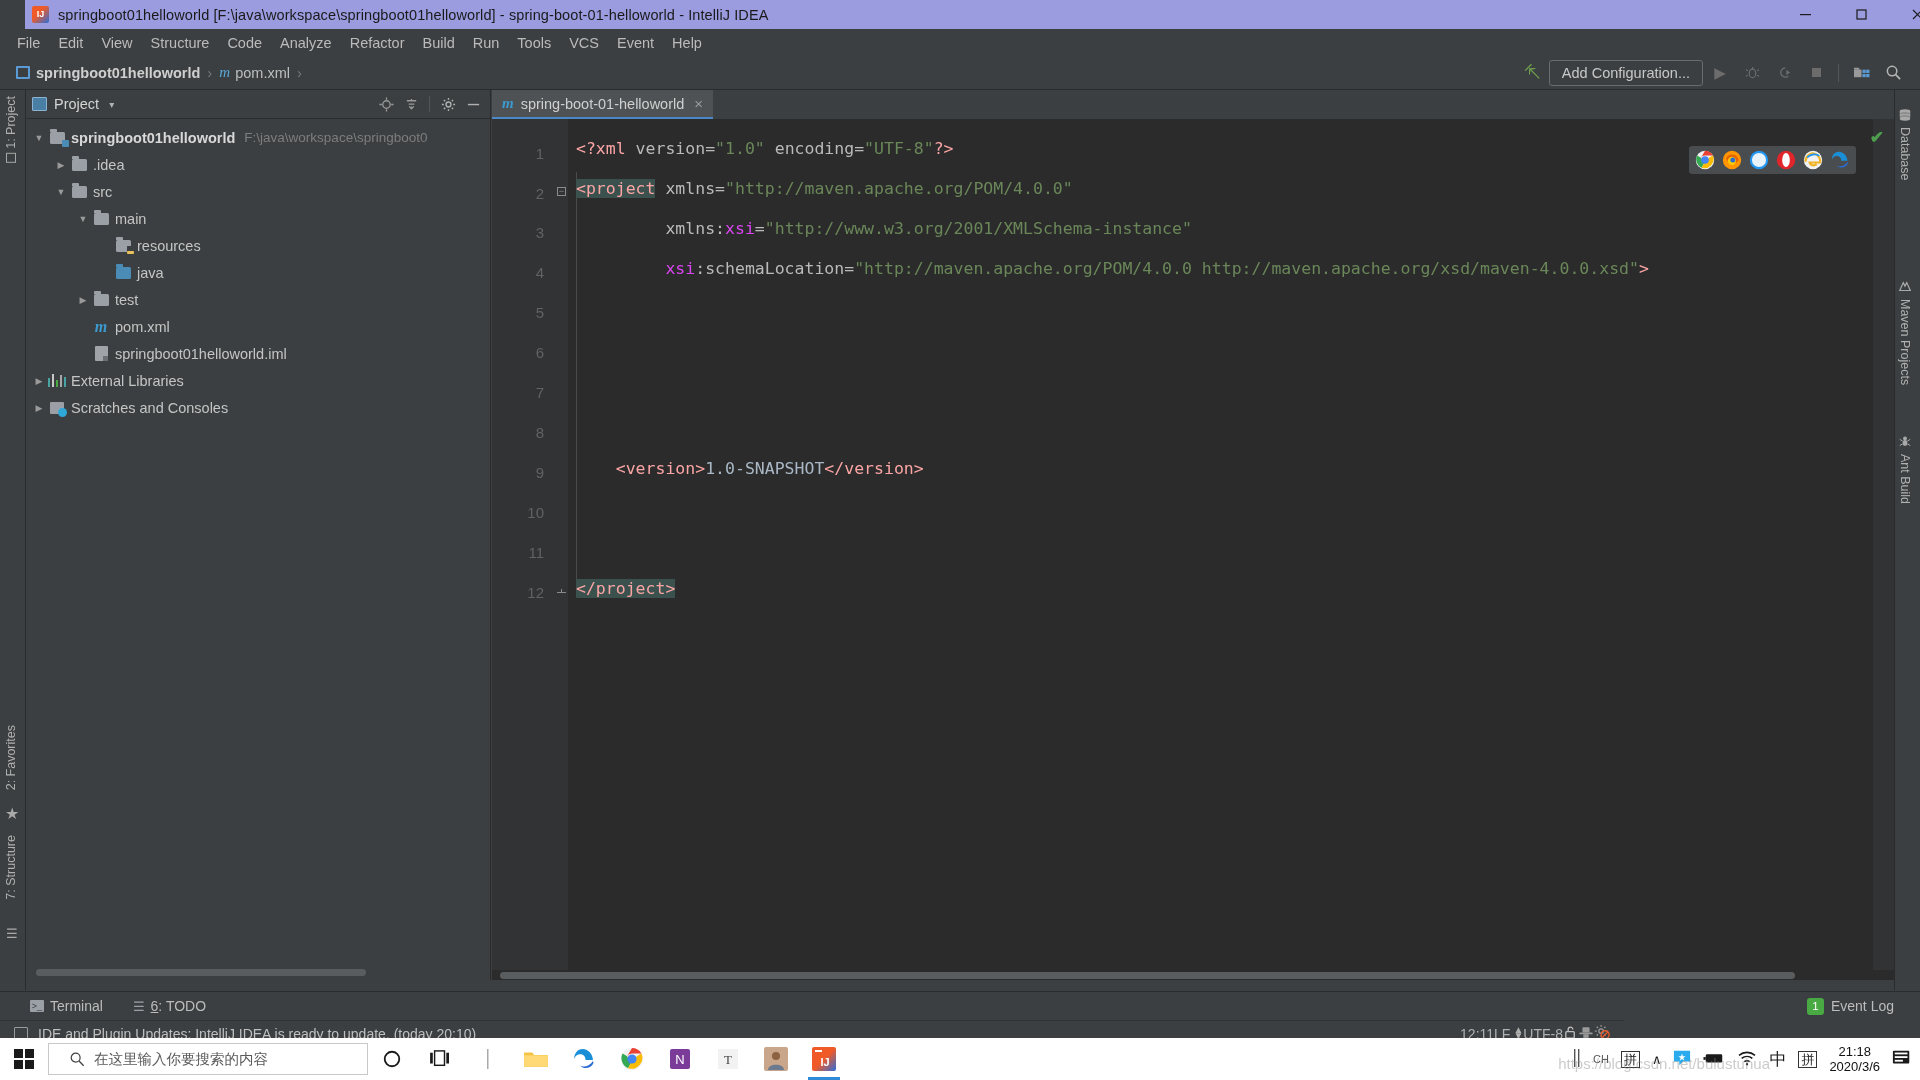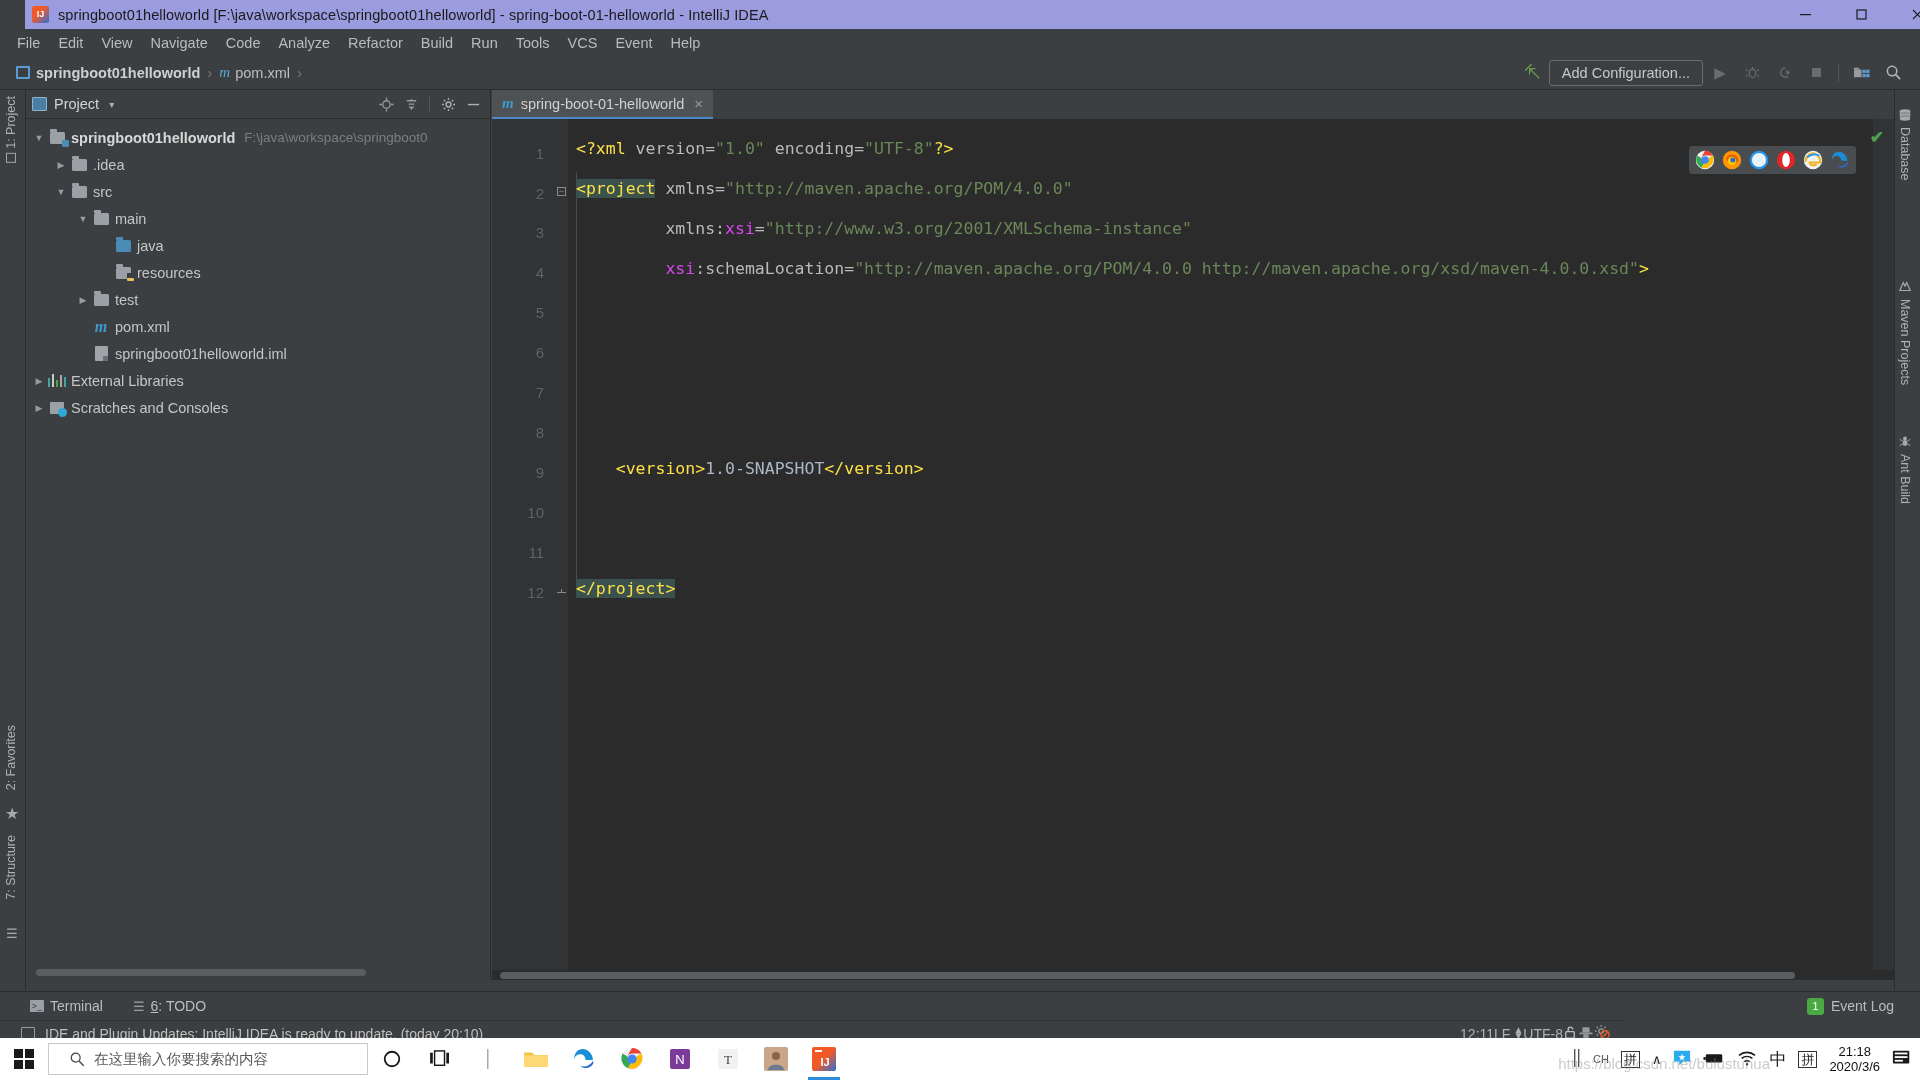--- a/index.html
+++ b/index.html
@@ -173,21 +173,21 @@
   .code {
     position: absolute; left: 76px; top: 0; right: 0; bottom: 0;
     font-family: "DejaVu Sans Mono", monospace; font-size: 16.5px;
     color: #a9b7c6; white-space: pre;
   }
   .ln {
     position: absolute; right: 10px; color: #606366; font-size: 15px;
     font-family: "Liberation Sans", sans-serif;
   }
   .cline { position: absolute; left: 8px; height: 33px; line-height: 33px; }
-  .tag   { color: #fde047; }
+  .tag   { color: #fca5a5; }
   .attr  { color: #bababa; }
   .ns    { color: #d946ef; }
   .str   { color: #6a8759; }
   .txt   { color: #a9b7c6; }
   .hl    { background: #3b514d; }
   .indentguide { position:absolute; width:1px; background:#4a4a4a; left: 84px; }
 
   .foldmark {
     position: absolute; left: 3px; width: 9px; height: 9px;
     border: 1px solid #8a8a8a; color: #8a8a8a; font-size: 9px; line-height: 7px;
@@ -223,21 +223,20 @@
   .todo-ico { color:#9aa0a6; font-size: 13px; }
   .eventlog { margin-left:auto; display:flex; align-items:center; gap:7px; margin-right: 26px; color:#bcbcbc; font-size:14px;}
   .badge-green { width:17px;height:17px;border-radius:3px;background:#49a942;color:#fff;font-size:11.5px;
      display:flex;align-items:center;justify-content:center;}
 
   
   .statusbar {
     position: absolute; left: 0; bottom: 34px; width: 1624px; height: 26px;
     background: #3c3f41; display: flex; align-items: center;
     border-top: 1px solid #323232;
-    padding-left: 7px;
   }
   .sb-ico { width:14px;height:14px;border:1.4px solid #9a9a9a;border-radius:1px;margin-left:14px;margin-right:10px;flex:none;}
   .sb-msg { color: #bfbfbf; font-size: 14px; }
   .sb-right { margin-left:auto; display:flex; align-items:center; padding-right: 14px; color:#b0b0b0; font-size:14px;}
   .lf-arrows { display:inline-block; font-size: 10px; line-height: 6px; margin-left: 3px; color:#b0b0b0;}
 
   
   .taskbar {
     position: absolute; left: 0; bottom: 0; width: 1920px; height: 42px;
     background: #ffffff; display: flex; align-items: center;
@@ -283,21 +282,21 @@
             <path d="M2 2 L11 11 M11 2 L2 11" stroke="#1c1c1c" stroke-width="1.2"></path>
           </svg>
       </div>
     </div>
   </div>
 
   <div class="menubar">
     <div class="menu-item"><span>File</span></div>
     <div class="menu-item"><span>Edit</span></div>
     <div class="menu-item"><span>View</span></div>
-    <div class="menu-item"><span>Navigate</span></div>
+    <div class="menu-item"><span>Structure</span></div>
     <div class="menu-item"><span>Code</span></div>
     <div class="menu-item"><span>Analyze</span></div>
     <div class="menu-item"><span>Refactor</span></div>
     <div class="menu-item"><span>Build</span></div>
     <div class="menu-item"><span>Run</span></div>
     <div class="menu-item"><span>Tools</span></div>
     <div class="menu-item"><span>VCS</span></div>
     <div class="menu-item"><span>Event</span></div>
     <div class="menu-item"><span>Help</span></div>
   </div>
@@ -458,31 +457,31 @@
         <span class="tw">▼</span>
         <span class="tico">
             <span class="folder"></span>
           </span>
         <span>main</span>
       </div>
 
       <div class="tnode" style="padding-left:70px">
         <span class="tw"></span>
         <span class="tico">
+            <span class="folder res"></span>
+          </span>
+        <span>resources</span>
+      </div>
+
+      <div class="tnode" style="padding-left:70px">
+        <span class="tw"></span>
+        <span class="tico">
             <span class="folder blue"></span>
           </span>
         <span>java</span>
-      </div>
-
-      <div class="tnode" style="padding-left:70px">
-        <span class="tw"></span>
-        <span class="tico">
-            <span class="folder res"></span>
-          </span>
-        <span>resources</span>
       </div>
 
       <div class="tnode" style="padding-left:48px">
         <span class="tw">▶</span>
         <span class="tico">
             <span class="folder"></span>
           </span>
         <span>test</span>
       </div>
 

